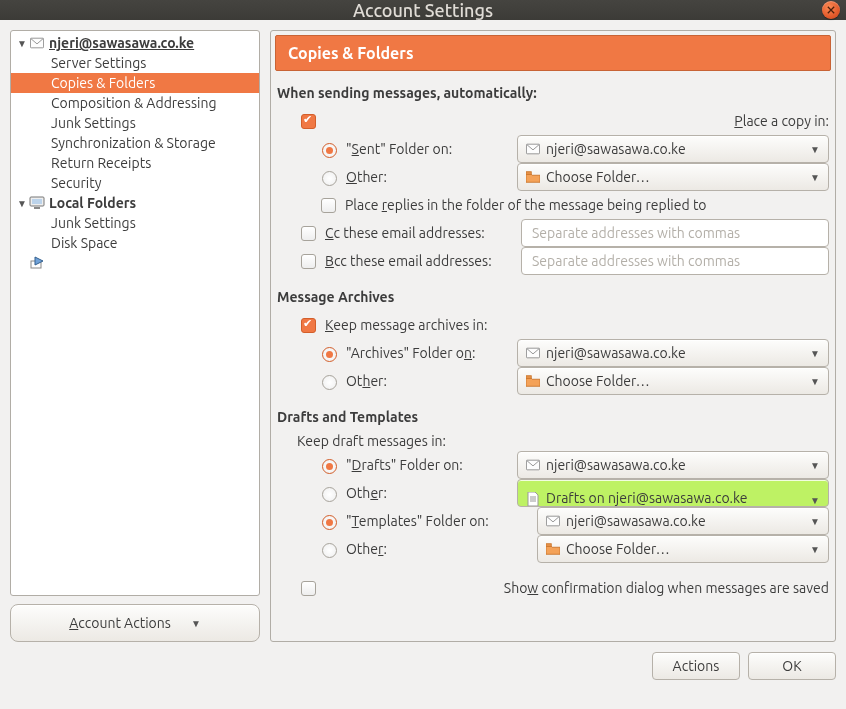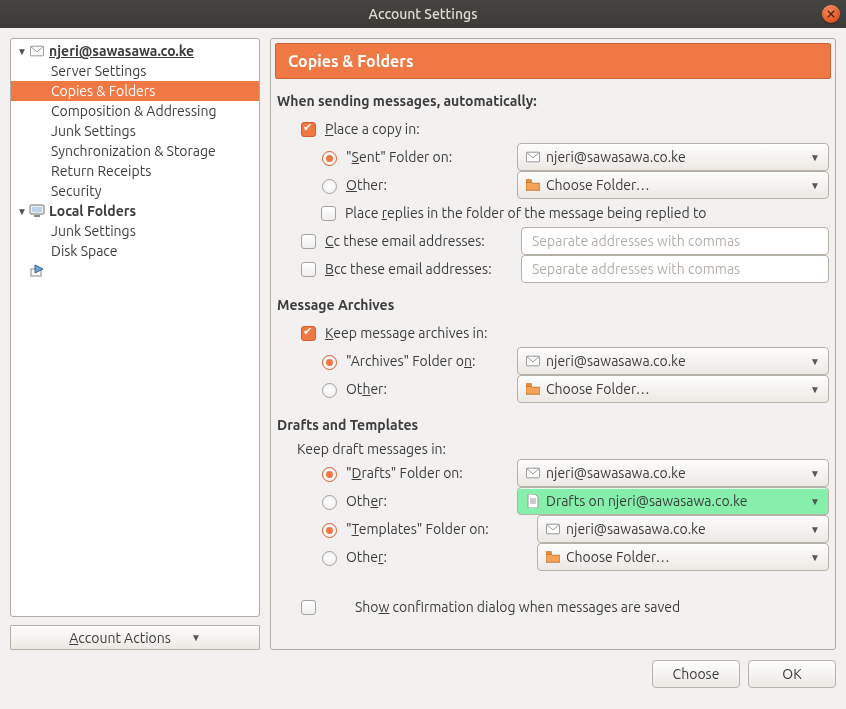--- a/index.html
+++ b/index.html
@@ -7,29 +7,29 @@
   body {
     font-family: "Ubuntu", "Segoe UI", Arial, sans-serif;
     font-size: 14px;
     color: #3c3c3c;
     background: #f2f1f0;
     width: 846px;
     height: 709px;
     overflow: hidden;
   }
   .titlebar {
-    height: 28px;
+    height: 20px;
     background: linear-gradient(to bottom, #454440, #3c3b37);
     color: #e0dcd6;
     display: flex;
     align-items: center;
     justify-content: center;
     position: relative;
     font-weight: 500;
-    font-size: 14px;
+    font-size: 18px;
     text-align: right;
   }
   .close-btn {
     position: absolute;
     right: 6px;
     top: 50%; transform: translateY(-50%);
     width: 18px; height: 18px;
     border-radius: 50%;
     background: radial-gradient(circle at 40% 35%, #fa8a55, #e35a2b 60%, #c0431b);
     display: flex; align-items: center; justify-content: center;
@@ -74,23 +74,23 @@
     text-align: center;
     font-size: 10px;
     color: #555;
   }
   .tree-icon { width:16px; height:16px; display:inline-flex; align-items:center; justify-content:center; margin-right:4px;}
   .tree-label { }
   .tree-row.account > .tree-label { font-weight: bold; text-decoration: underline; }
   .tree-row.bold > .tree-label { font-weight: bold; }
   .account-actions {
     margin-top: 8px;
-    height: 25px;
+    height: 38px;
     border: 1px solid #b6b1a9;
-    border-radius: 1px;
+    border-radius: 8px;
     background: linear-gradient(to bottom,#fdfdfc,#ece9e4);
     display:flex; align-items:center; justify-content:center;
     gap:20px;
     cursor:pointer;
     box-shadow: inset 0 1px 0 rgba(255,255,255,.8);
   }
   .account-actions .caret { font-size:10px; color:#555;}
   .content {
     flex: 1;
     display: flex;
@@ -109,21 +109,21 @@
     padding: 8px 12px;
     border:1px solid #c86335;
     border-radius:2px;
   }
   .scroll {
     overflow-y: auto;
     padding: 8px 2px 4px 2px;
   }
   .sect-title { font-weight: bold; margin: 6px 0 6px 0; }
   .row { display:flex; align-items:center; gap:6px; min-height:28px; }
-  .row.ind1 { padding-left: 20px; }
+  .row.ind1 { padding-left: 20px; justify-content: space-between; }
   .row.ind2 { padding-left: 40px; }
   .chk {
     appearance:none; width:15px;height:15px;border:1px solid #a7a39b;border-radius:3px;background:linear-gradient(#fff,#eee);cursor:pointer;position:relative;flex-shrink:0;
   }
   .chk:checked { background:#f07844;border-color:#d35e2a;}
   .chk:checked::after { content:"✔"; color:#fff; font-size:11px; position:absolute; left:1px; top:-2px;}
   .radio {
     appearance:none;width:15px;height:15px;border:1px solid #a7a39b;border-radius:50%;background:radial-gradient(#fff,#eee);cursor:pointer;position:relative;flex-shrink:0;
   }
   .radio:checked { border-color:#d35e2a; }
@@ -135,21 +135,21 @@
     border-radius:4px;
     background: linear-gradient(to bottom,#fdfdfc,#ece9e4);
     display:flex; align-items:center;
     padding: 0 8px;
     gap:6px;
     flex:1;
     min-width:0;
     cursor:pointer;
     box-shadow: inset 0 1px 0 rgba(255,255,255,.8);
   }
-  .combo.light { background:#86efac;}
+  .combo.light { background:#bef264;align-items:flex-end;}
   .combo .combo-text { flex:1; overflow:hidden; text-overflow:ellipsis;}
   .combo .combo-caret { font-size:10px; color:#555; flex-shrink:0;}
   .textin { background:#fff; cursor:text;}
   .textin input {
     border:none; outline:none; background:transparent; width:100%; font:inherit; color:#7f1d1d;
   }
   .textin input::placeholder { color:#b3afa8;}
   .btn {
     height:28px;border:1px solid #b6b1a9;border-radius:4px;
     background:linear-gradient(to bottom,#fdfdfc,#ece9e4);
@@ -404,29 +404,29 @@
               <svg viewBox="0 0 16 12">
                 <path d="M0 2 L5 2 L7 4 L16 4 L16 12 L0 12 Z" fill="#f4a258" stroke="#c9742a"></path>
                 <rect x="0" y="0" width="6" height="3" fill="#e8934a" stroke="#c9742a"></rect>
               </svg>
             </span>
           <span class="combo-text">Choose Folder…</span>
           <span class="combo-caret">▼</span>
         </div>
       </div>
 
-      <div class="row ind1" style="margin-top:22px;gap:36px;">
+      <div class="row ind1" style="margin-top:11px;gap:36px;">
         <input type="checkbox" class="chk" style="">
         <label class="ul">Sho<span class="ul-letter">w</span> confirmation dialog when messages are saved</label>
       </div>
 
     </div>
   </div>
 </div>
 
 <div class="footer">
   <div class="btn">
-      <span>Choose</span>
+      <span>Actions</span>
     </div>
   <div class="btn">
       <span>OK</span>
     </div>
 </div>
 
 </body></html>

